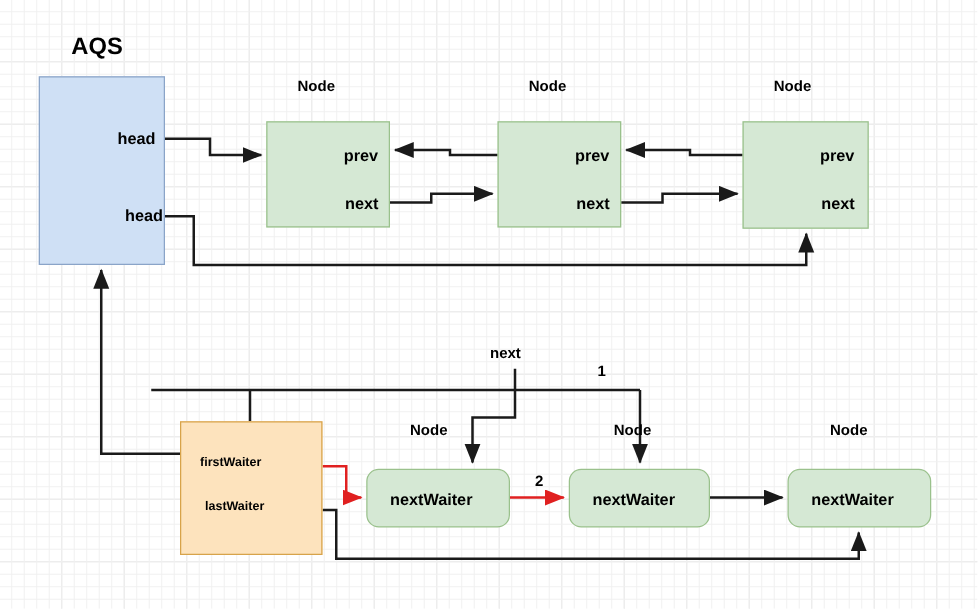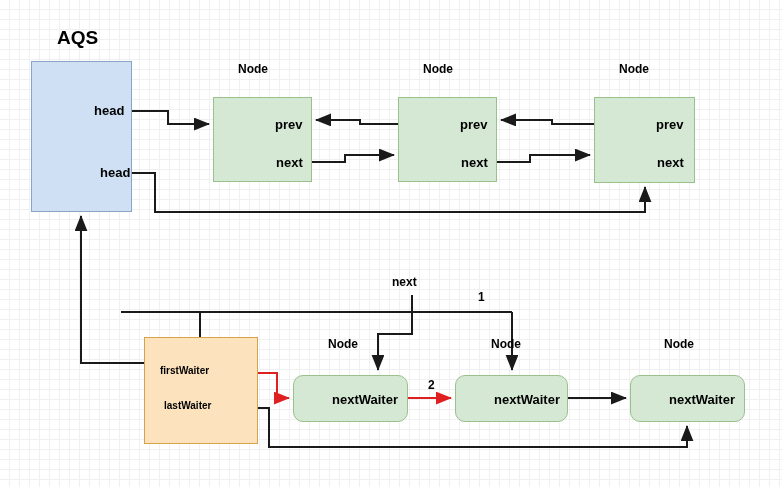--- a/index.html
+++ b/index.html
@@ -57,21 +57,20 @@
   }
   .title-lbl {
     font-size: 12px;
   }
   .field-lbl {
     font-size: 13px;
     margin-left: 32px;
   }
   .waiter-lbl {
     font-size: 13px;
-    margin-left: 20px;
   }
   .cond-field-lbl {
     font-size: 10px;
   }
   .num-lbl {
     font-size: 12px;
   }
   .aqs-title {
     font-size: 19px;
   }

